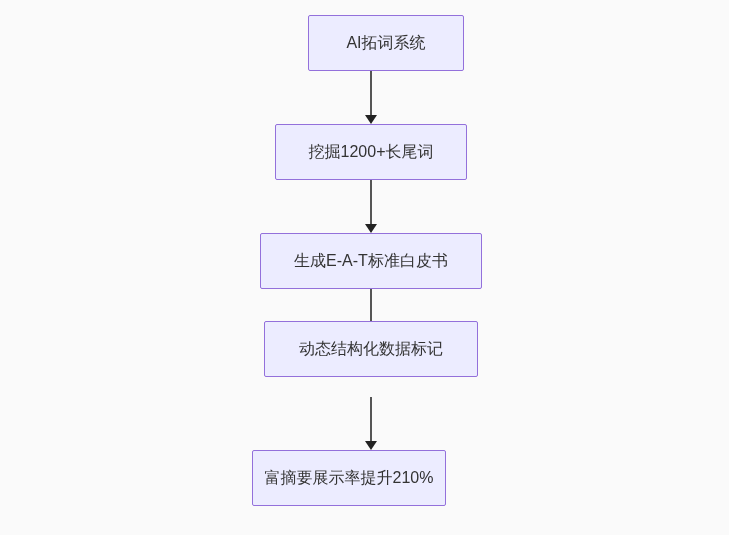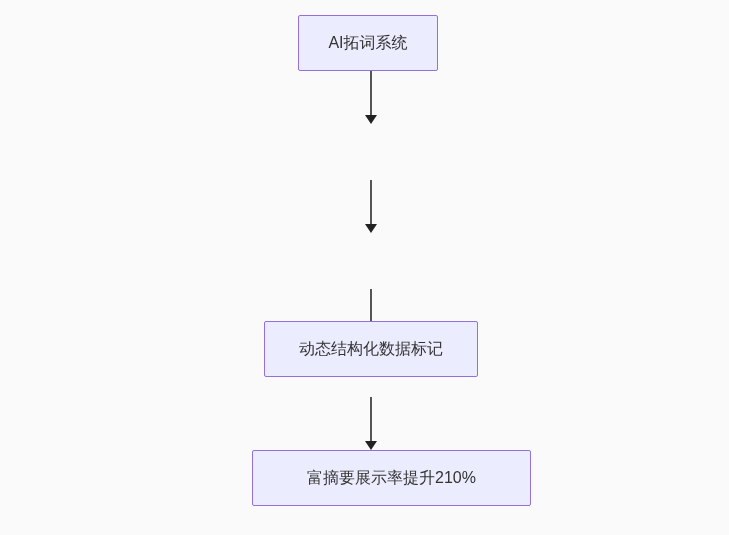--- a/index.html
+++ b/index.html
@@ -25,25 +25,25 @@
     justify-content: center;
     height: 56px;
   }
   .node-label {
     color: #333333;
     font-size: 16px;
     line-height: 1;
     white-space: nowrap;
     text-align: center;
   }
-  .node-1 { left: 298px; top: 15px;  width: 140px; }
+  .node-1 { left: 308px; top: 15px;  width: 156px; }
   .node-2 { left: 275px; top: 124px; width: 192px; }
   .node-3 { left: 260px; top: 233px; width: 222px; }
   .node-4 { left: 264px; top: 321px; width: 214px; }
-  .node-5 { left: 252px; top: 450px; width: 279px; }
+  .node-5 { left: 252px; top: 450px; width: 194px; }
 
   .edge { position: absolute; }
   .edge-line {
     position: absolute;
     left: 370px;
     width: 2px;
     background: #555555;
   }
   .edge-arrowhead {
     position: absolute;
@@ -70,26 +70,32 @@
 
   <div class="node node-1">
     <span class="node-label">AI拓词系统</span>
   </div>
 
   <div class="edge edge-1">
     <div class="edge-line"></div>
     <div class="edge-arrowhead"></div>
   </div>
 
+  <div class="node node-2">
+    <span class="node-label">挖掘1200+长尾词</span>
+  </div>
 
   <div class="edge edge-2">
     <div class="edge-line"></div>
     <div class="edge-arrowhead"></div>
   </div>
 
+  <div class="node node-3">
+    <span class="node-label">生成E-A-T标准白皮书</span>
+  </div>
 
   <div class="edge edge-3">
     <div class="edge-line"></div>
     <div class="edge-arrowhead"></div>
   </div>
 
   <div class="node node-4">
     <span class="node-label">动态结构化数据标记</span>
   </div>
 

